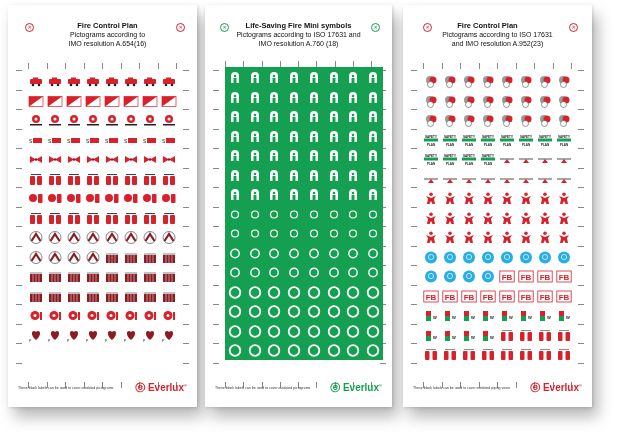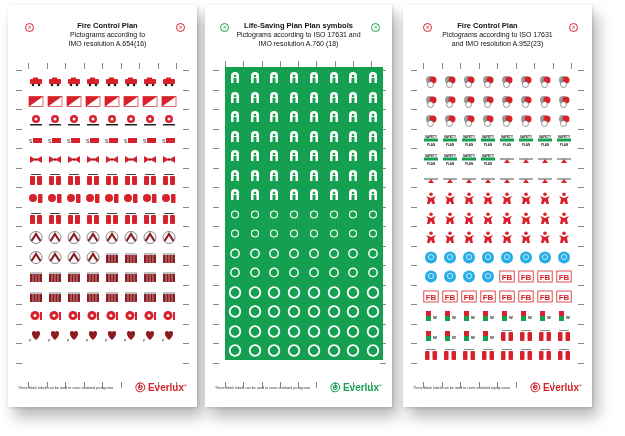--- a/index.html
+++ b/index.html
@@ -950,21 +950,21 @@
   <div class="footer">
     <span class="note">These blank labels can be used to cover outdated pictograms</span>
     <span class="brand" style="color:#d7222b;">ⓔ <span>Everlux</span><sup style="font-size:4px;">®</sup></span>
   </div>
 </div>
 
 <div class="card" style="left:205px;width:187px;">
   <span class="logo-mini" style="left:15px;color:#14a050;border-color:#14a050;">✕</span>
   <span class="logo-mini" style="right:12px;color:#14a050;border-color:#14a050;">✕</span>
   <div class="title">
-    <b>Life-Saving Plan Plan  symbols</b>
+    <b>Life-Saving Fire Mini  symbols</b>
     <span>Pictograms according to ISO 17631 and</span><br>
     <span>IMO resolution A.760 (18)</span>
   </div>
   <div class="ticks" style="top:56px;">
       <span></span>
       <span></span>
       <span></span>
       <span></span>
       <span></span>
       <span></span>

